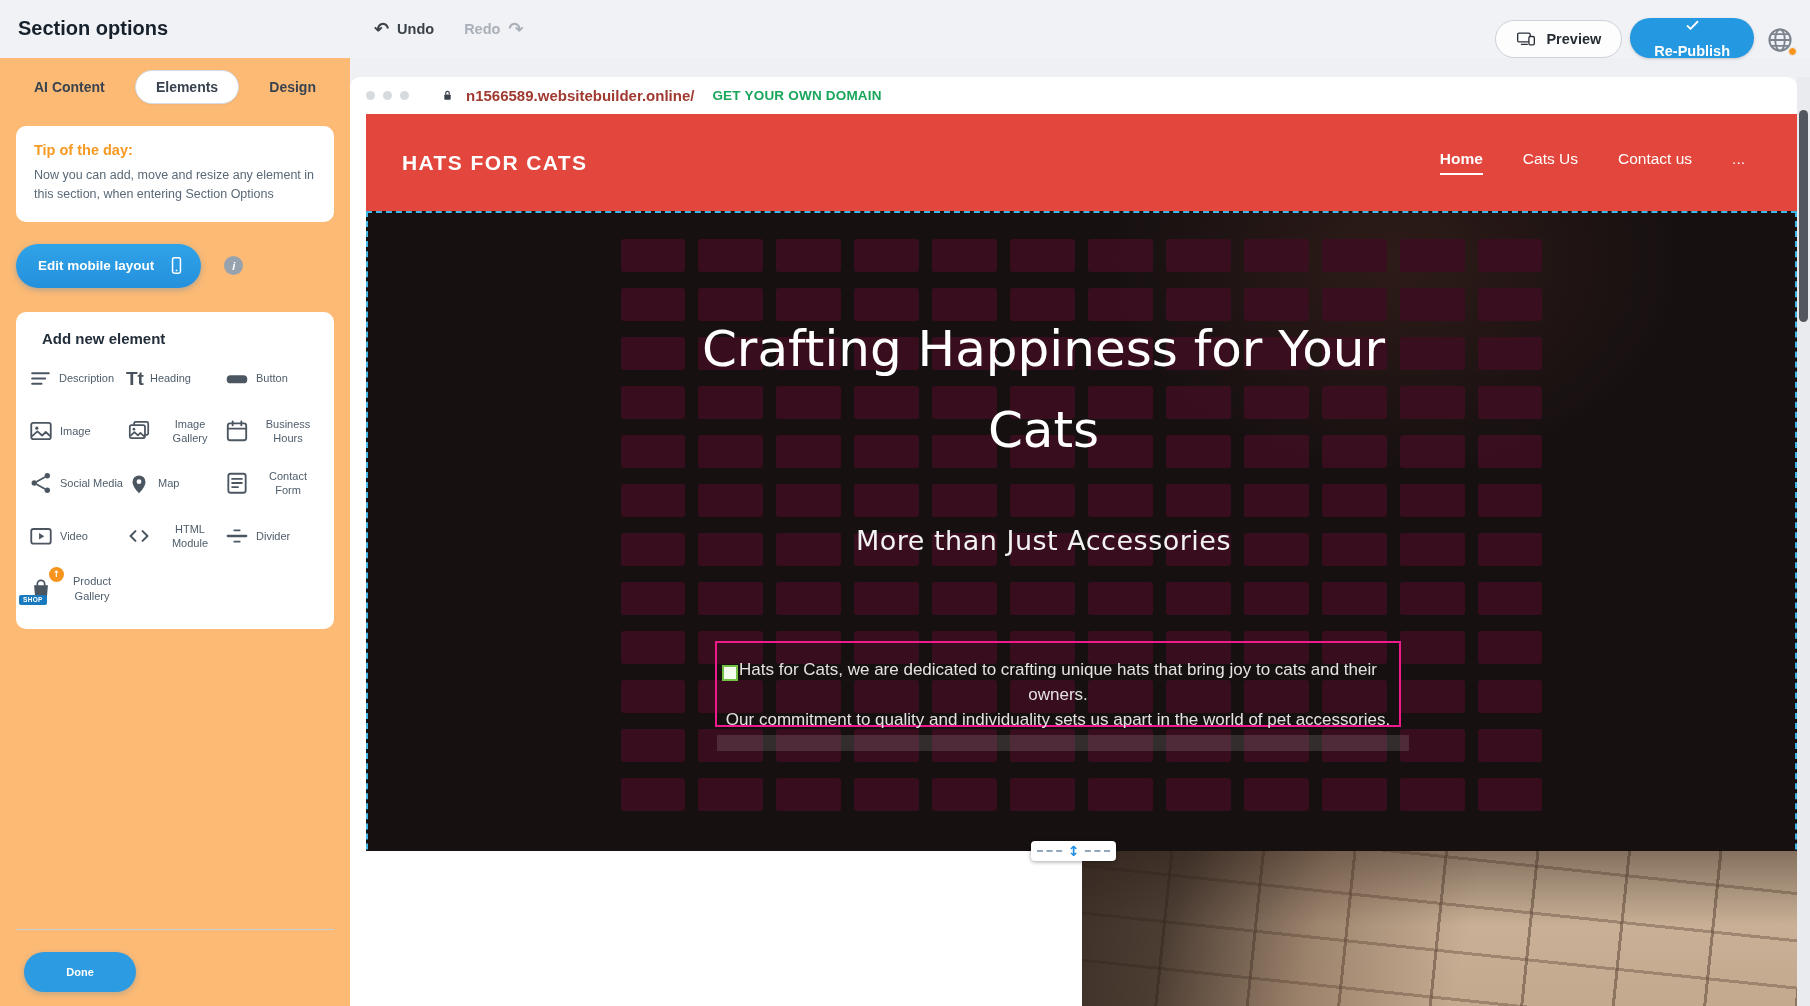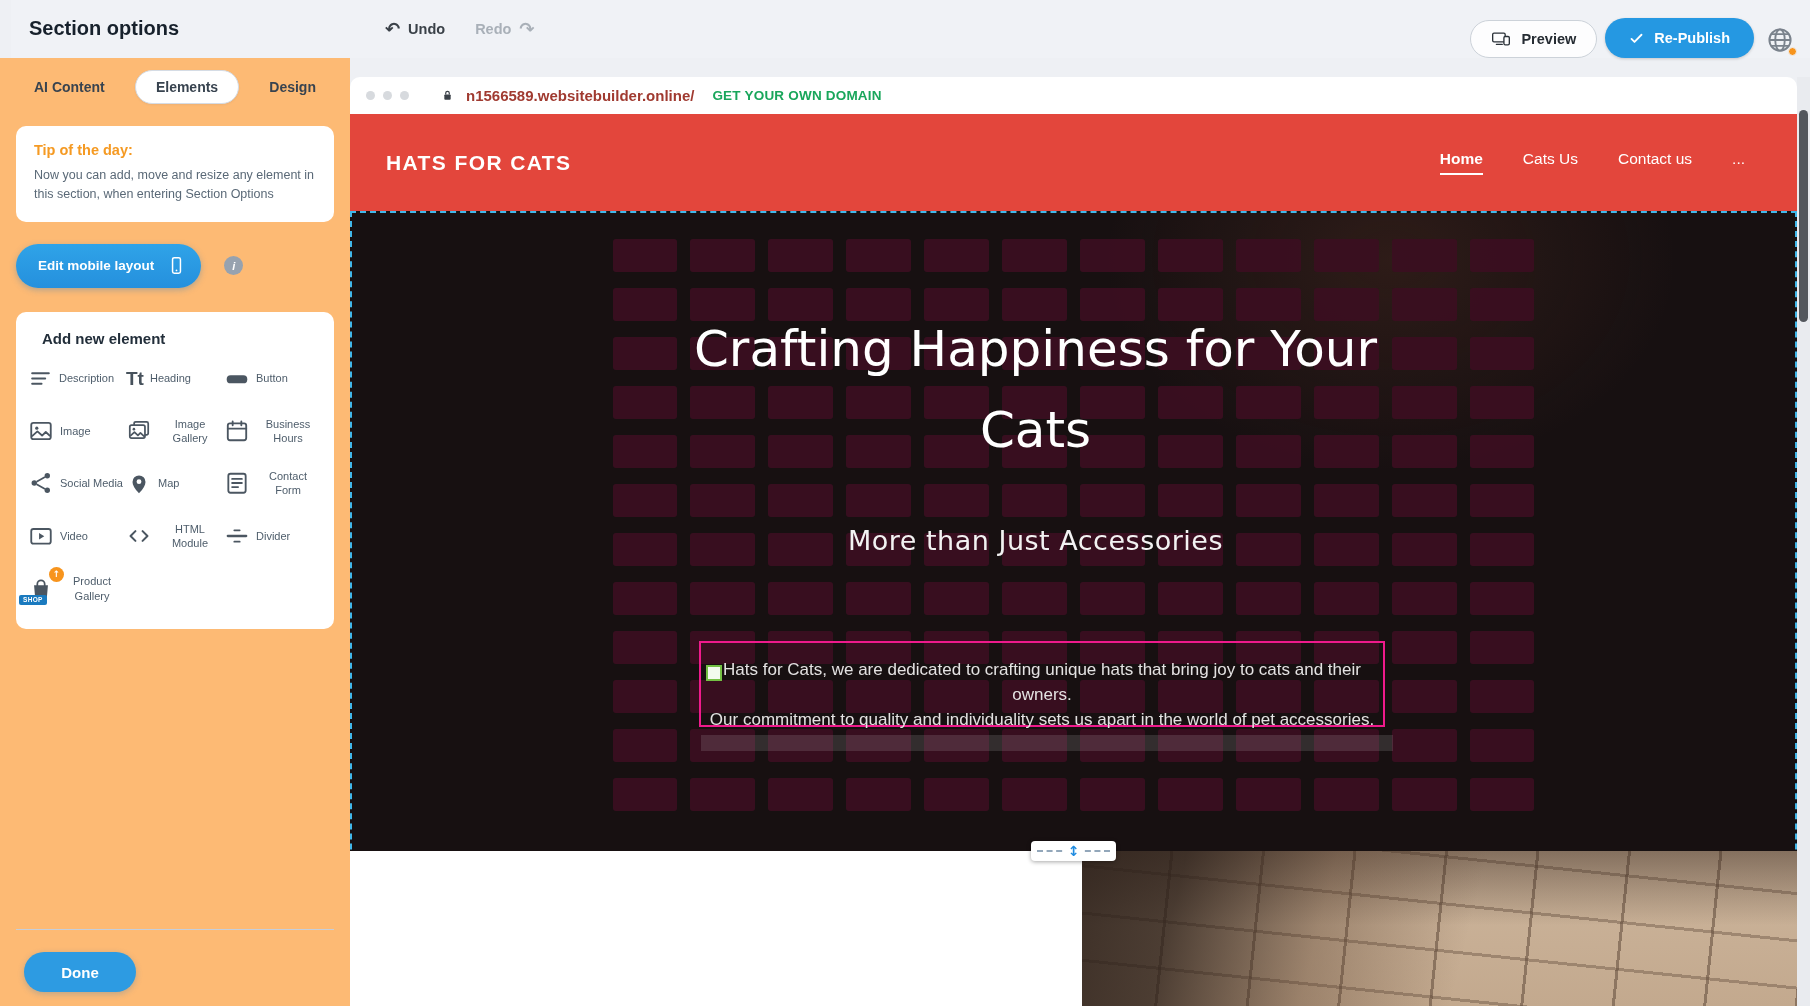--- a/index.html
+++ b/index.html
@@ -5,31 +5,31 @@
   html,body{margin:0;padding:0;}
   body{
     width:1810px;height:1006px;position:relative;overflow:hidden;
     background:#eef0f4;font-family:"Liberation Sans",sans-serif;
     -webkit-font-smoothing:antialiased;
   }
   *{box-sizing:border-box;}
   .uni{font-family:"DejaVu Sans",sans-serif;}
 
   
-  .topbar{position:absolute;left:11px;top:0;right:0;height:58px;background:#f0f2f6;z-index:6;}
+  .topbar{position:absolute;left:0;top:0;right:0;height:58px;background:#f0f2f6;z-index:6;}
   .page-title{position:absolute;left:18px;top:17px;font-size:20px;font-weight:700;color:#17212c;}
   .history{position:absolute;left:374px;top:0;height:58px;display:flex;align-items:center;gap:30px;}
   .hist-btn{display:flex;align-items:center;gap:8px;font-size:14.5px;font-weight:700;color:#3a4148;cursor:pointer;}
   .hist-btn.disabled{color:#a9b0b8;cursor:default;}
   .hist-glyph{font-size:18px;line-height:1;}
   .topbar-right{position:absolute;right:12px;top:0;height:58px;display:flex;align-items:flex-end;gap:8px;}
   .btn-preview{display:flex;align-items:center;gap:10px;height:38px;padding:0 20px;border-radius:20px;
     background:#fdfdfe;border:1px solid #ccd2d9;font-size:14.5px;font-weight:600;color:#262c33;cursor:pointer;}
   .btn-republish{display:flex;align-items:center;gap:10px;height:40px;padding:0 24px;border-radius:21px;
-    background:#2598e2;color:#fff;font-size:14.5px;font-weight:700;cursor:pointer;box-shadow:0 1px 3px rgba(0,0,0,.18);}
+    background:#2598e2;color:#fff;font-size:14.5px;font-weight:700;cursor:pointer;box-shadow:0 1px 3px rgba(0,0,0,.18);flex-direction:column;}
   .globe-wrap{position:relative;width:36px;height:36px;display:flex;align-items:center;justify-content:center;cursor:pointer;}
   .globe-badge{position:absolute;right:1px;bottom:2px;width:9px;height:9px;border-radius:50%;background:#f7941d;border:1.5px solid #f0f2f6;}
 
   
   .sidebar{position:absolute;left:0;top:58px;bottom:0;width:350px;background:#fdba74;}
   .tabs{display:flex;justify-content:space-between;align-items:center;margin:12px 26px 0;}
   .tab{font-size:14px;font-weight:600;color:#38434f;padding:8px 8px;cursor:pointer;border-radius:18px;}
   .tab.active{background:#fff;border:1px solid #d5dce5;padding:8px 20px;box-shadow:0 1px 2px rgba(60,80,110,.08);}
   .card{background:#fff;border-radius:10px;margin:0 16px;}
   .tip-card{margin-top:22px;padding:16px 18px 18px;}
@@ -47,33 +47,33 @@
   .el-tile{display:flex;flex-direction:row;align-items:center;gap:6px;cursor:pointer;}
   .el-icon{position:relative;height:28px;display:flex;align-items:center;justify-content:center;}
   .tt-glyph{font-size:19px;font-weight:700;color:#47525c;}
   .el-label{font-size:11px;color:#4e5d6b;text-align:center;line-height:1.3;max-width:64px;}
   .pg-orange{position:absolute;top:-8px;right:-10px;width:15px;height:15px;border-radius:50%;background:#f7941d;
     color:#fff;font-size:9px;font-weight:700;display:flex;align-items:center;justify-content:center;}
   .pg-ribbon{position:absolute;bottom:-2px;left:-9px;background:#1a7abf;color:#fff;font-size:6.5px;font-weight:700;
     padding:1.5px 4px;border-radius:2px;letter-spacing:.3px;}
   .sidebar-divider{position:absolute;left:16px;right:16px;bottom:76px;height:1px;background:#c5cedb;}
   .btn-done{position:absolute;left:24px;bottom:14px;width:112px;height:40px;border-radius:21px;background:#2d9be2;
-    color:#fff;font-size:15px;font-weight:700;display:flex;align-items:center;justify-content:center;cursor:pointer;
+    color:#fff;font-size:11px;font-weight:700;display:flex;align-items:center;justify-content:center;cursor:pointer;
     box-shadow:0 2px 6px rgba(40,120,190,.3);}
 
   
   .main{position:absolute;left:350px;top:58px;right:0;bottom:0;background:#eef0f4;}
   .browser-bar{position:absolute;top:19px;left:0;right:13px;height:37px;background:#fff;border-radius:10px 10px 0 0;
     display:flex;align-items:center;padding:0 16px;z-index:3;}
   .win-dots{display:flex;gap:8px;margin-right:30px;}
   .win-dot{width:9px;height:9px;border-radius:50%;background:#d7dade;}
   .url-text{font-size:15px;font-weight:600;color:#a03a30;margin-left:10px;cursor:text;}
   .domain-cta{font-size:13.5px;font-weight:800;color:#19a65b;margin-left:18px;letter-spacing:.2px;cursor:pointer;}
 
-  .site{position:absolute;top:56px;left:0;right:13px;bottom:0;background:#fff;overflow:hidden;}
+  .site{position:absolute;top:56px;left:0;right:13px;bottom:0;background:#fff;overflow:hidden;padding-left:16px;}
   .site-header{height:97px;background:#e3463c;display:flex;align-items:center;padding:0 36px;position:relative;z-index:2;}
   .logo{color:#fff;font-size:21px;font-weight:800;letter-spacing:1.4px;}
   .site-nav{margin-left:auto;display:flex;align-items:center;gap:40px;margin-right:16px;}
   .nav-item{color:#fff;font-size:15.5px;cursor:pointer;padding-bottom:5px;border-bottom:2px solid transparent;}
   .nav-item.active{font-weight:700;border-bottom:2px solid #fff;}
 
   .hero{position:relative;height:779px;border:2px dashed #41b7e9;cursor:pointer;
     background:radial-gradient(460px 340px at 72% 6%, rgba(150,80,55,.18), rgba(0,0,0,0) 62%),#171011;}
   .hero-grid{position:absolute;left:50%;transform:translateX(-50%);top:26px;width:922px;
     display:grid;grid-template-columns:repeat(12,1fr);column-gap:13px;row-gap:16px;}

